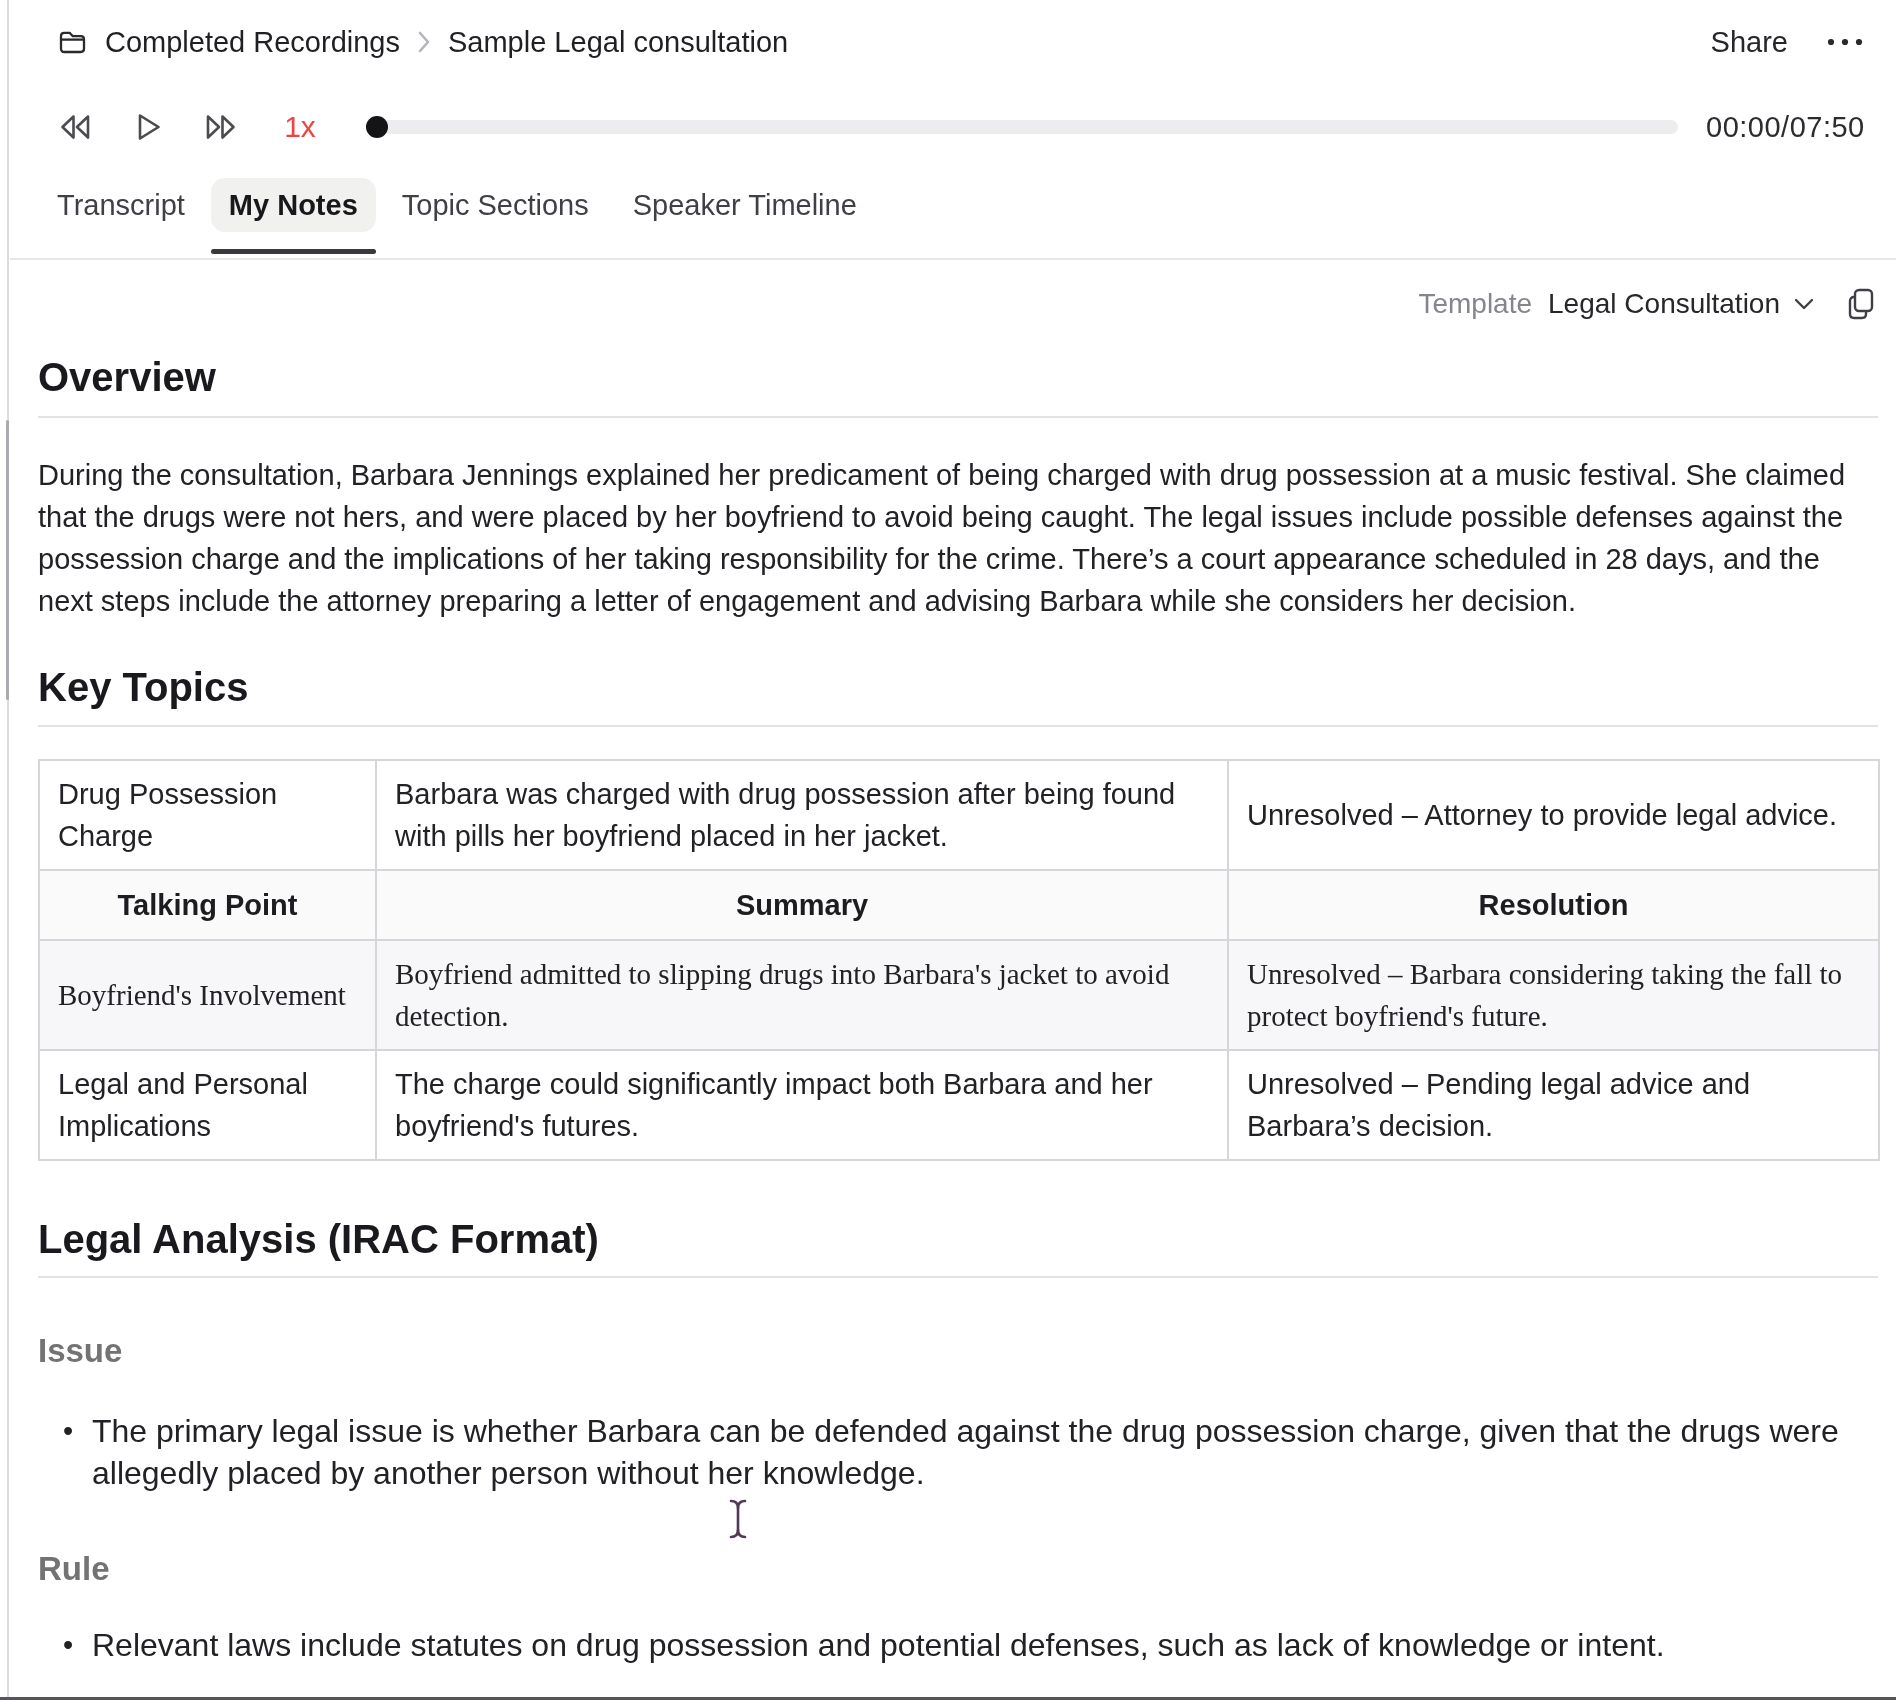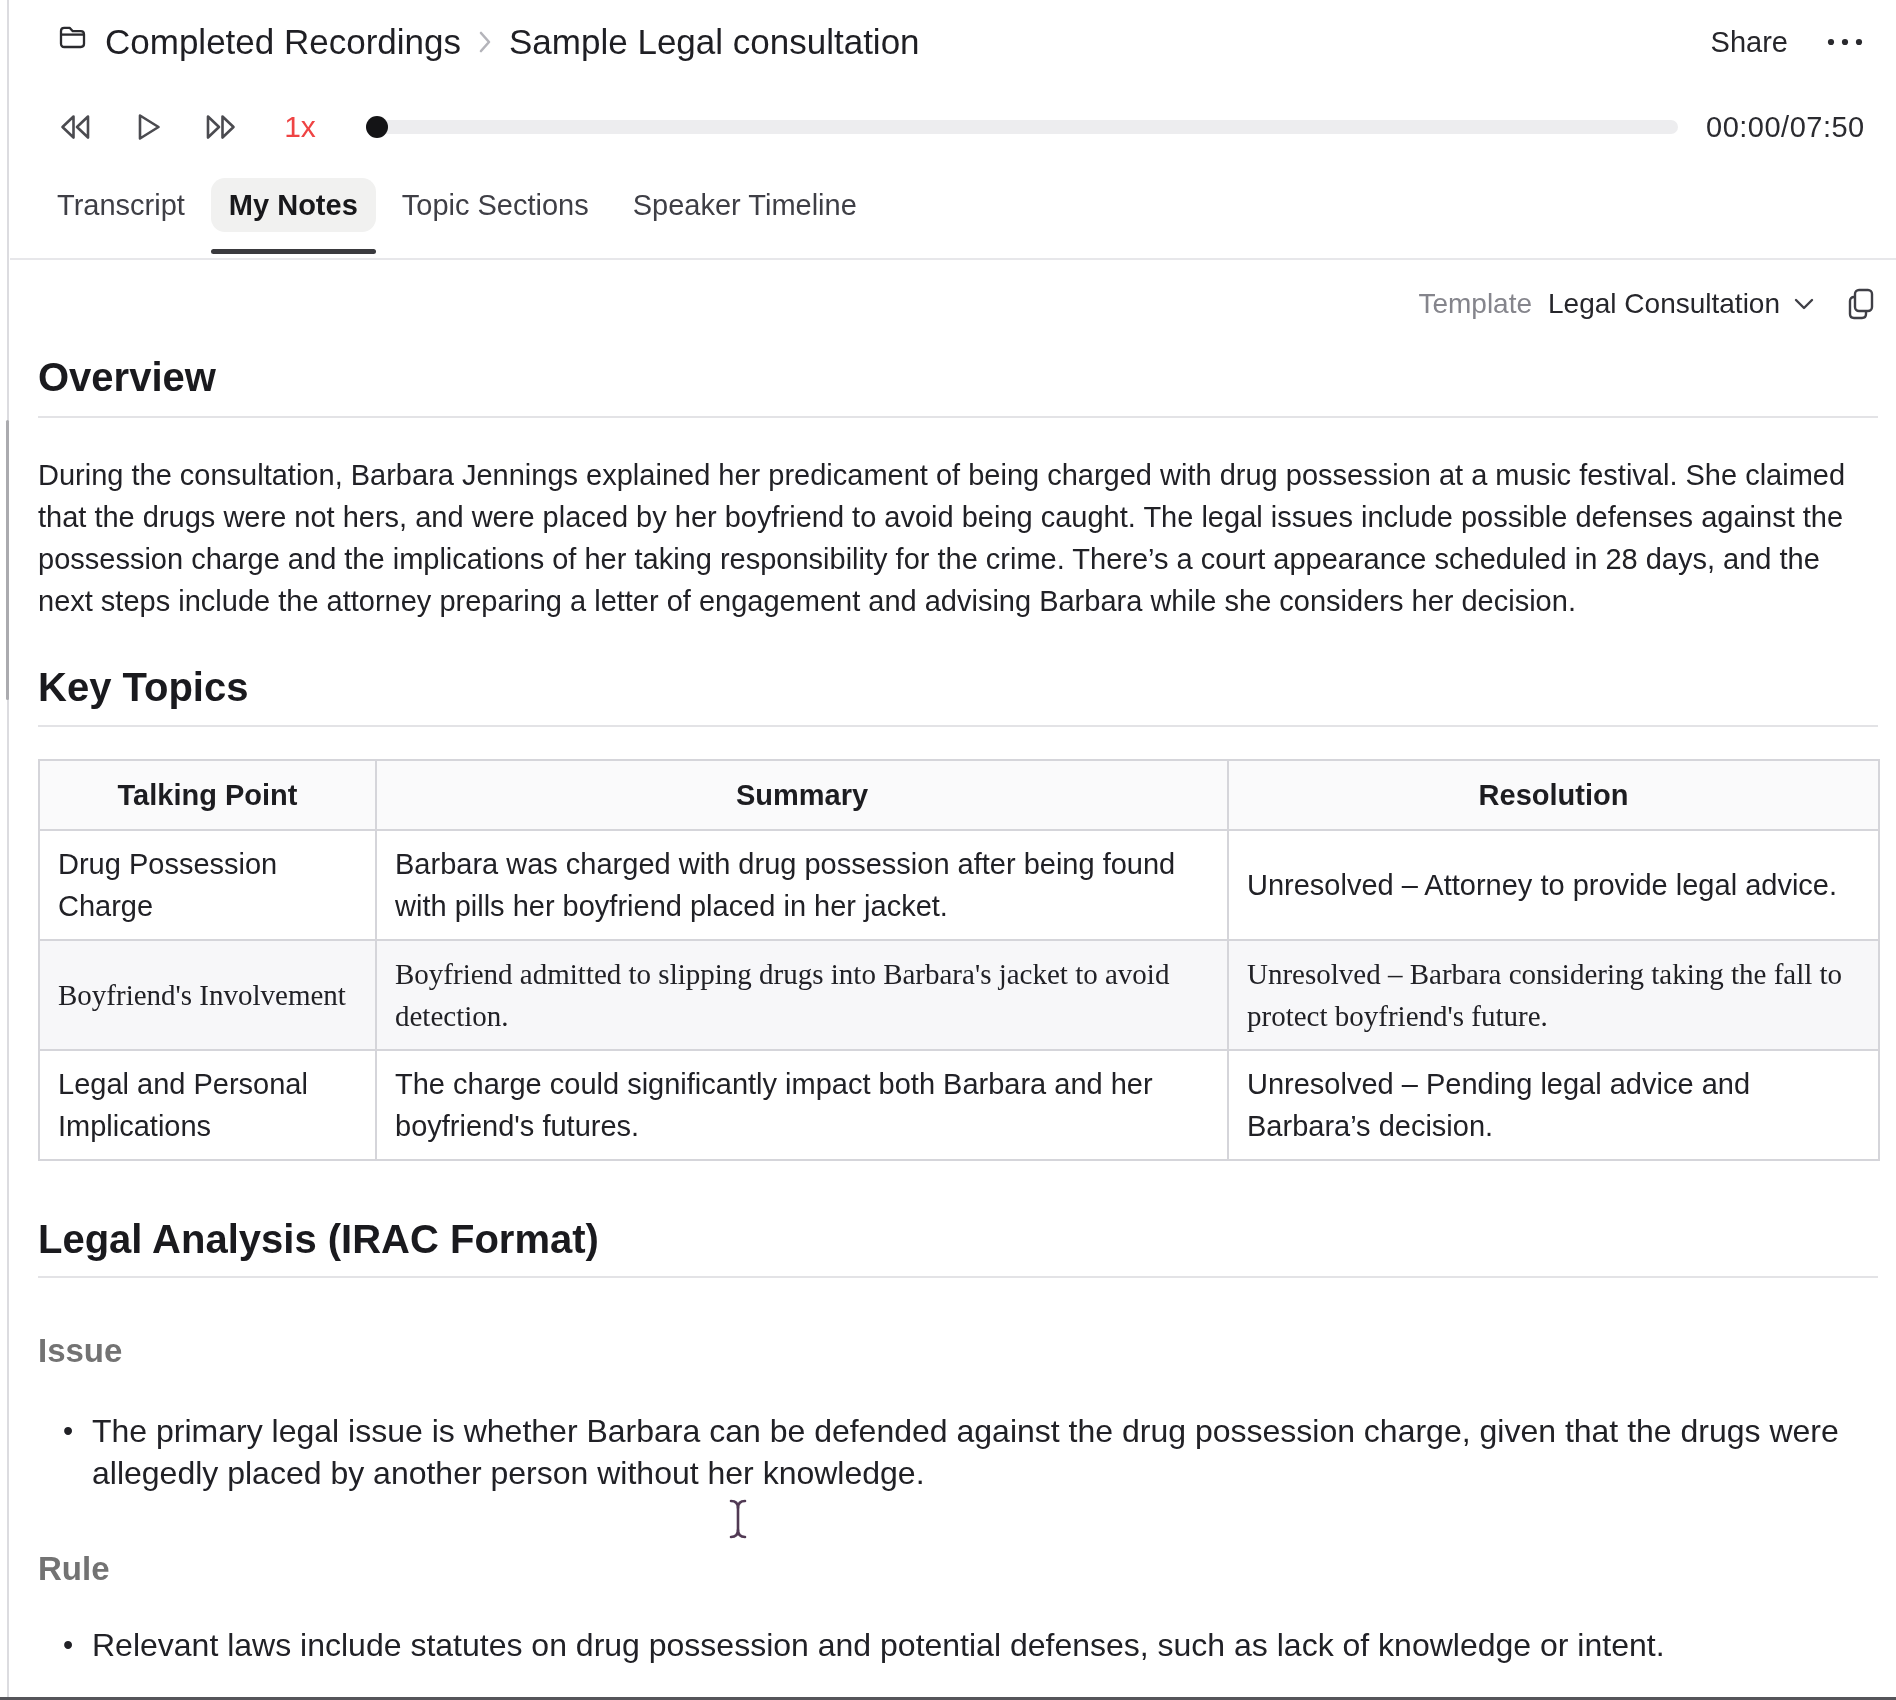--- a/index.html
+++ b/index.html
@@ -9,21 +9,21 @@
 
   
   .left-edge { position:absolute; left:7px; top:0; bottom:0; width:2px; background:#dcdce0; }
   .left-thumb { position:absolute; left:6px; top:420px; height:280px; width:3px; background:#ababaf; border-radius:2px; }
   .bottom-edge { position:absolute; left:0; right:0; bottom:0; height:3px; background:#55555a; }
 
   .content { position:relative; padding:0 18px 0 38px; width:1896px; }
 
   
   .topbar { padding-top:20px; height:64px; display:flex; align-items:center; justify-content:space-between; }
-  .breadcrumb { display:flex; margin-left:19px; font-size:35px; color:#1f1f24; }
+  .breadcrumb { display:flex; align-items:center; margin-left:19px; font-size:29px; color:#1f1f24; }
   .breadcrumb .crumb { margin-left:17px; }
   .breadcrumb .sep { margin:0 16px; color:#b4b4ba; display:flex; align-items:center; }
   .topbar-right { display:flex; align-items:center; margin-right:10px; }
   .share { font-size:29px; color:#26262b; cursor:default; }
   .more-btn { margin-left:34px; display:flex; align-items:center; }
 
   
   .player { margin-top:41px; height:44px; display:flex; align-items:center; padding-left:19px; }
   .pbtn { width:36px; height:34px; display:flex; align-items:center; justify-content:center; margin-right:37px; }
   .speed { font-size:30px; color:#ef4444; margin-right:0; width:48px; text-align:center; }
@@ -172,28 +172,28 @@
     <div class="h1-divider kt-divider"></div>
 
     <table class="topics">
       <colgroup>
           <col class="c1">
           <col class="c2">
           <col class="c3">
         </colgroup>
       <tbody>
           <tr>
+        <td>Drug Possession Charge</td>
+        <td>Barbara was charged with drug possession after being found with pills her boyfriend placed in her jacket.</td>
+        <td>Unresolved – Attorney to provide legal advice.</td>
+      </tr>
+      <tr>
         <th>Talking Point</th>
         <th>Summary</th>
         <th>Resolution</th>
-      </tr>
-      <tr>
-        <td>Drug Possession Charge</td>
-        <td>Barbara was charged with drug possession after being found with pills her boyfriend placed in her jacket.</td>
-        <td>Unresolved – Attorney to provide legal advice.</td>
       </tr>
       <tr class="alt">
         <td>Boyfriend's Involvement</td>
         <td>Boyfriend admitted to slipping drugs into Barbara's jacket to avoid detection.</td>
         <td>Unresolved – Barbara considering taking the fall to protect boyfriend's future.</td>
       </tr>
       <tr>
         <td>Legal and Personal Implications</td>
         <td>The charge could significantly impact both Barbara and her boyfriend's futures.</td>
         <td>Unresolved – Pending legal advice and Barbara’s decision.</td>

